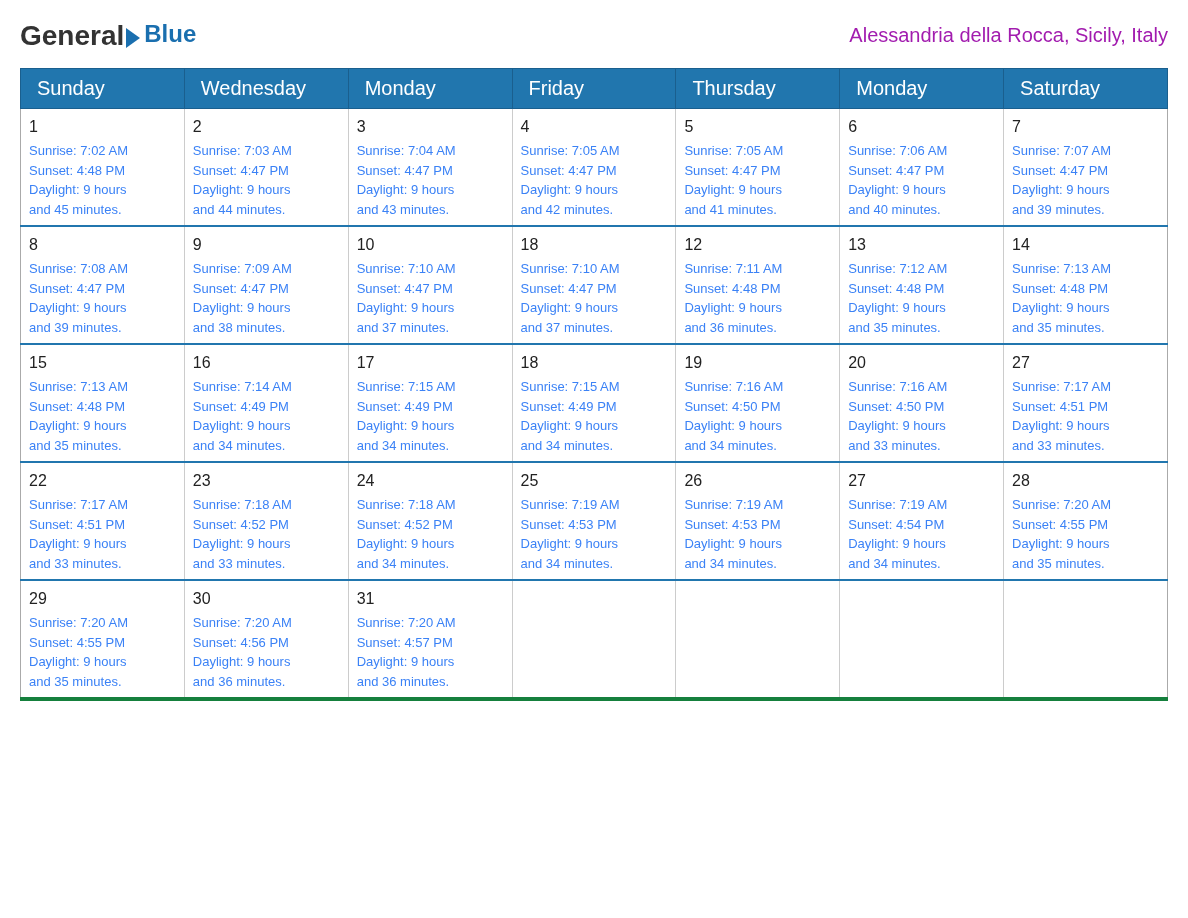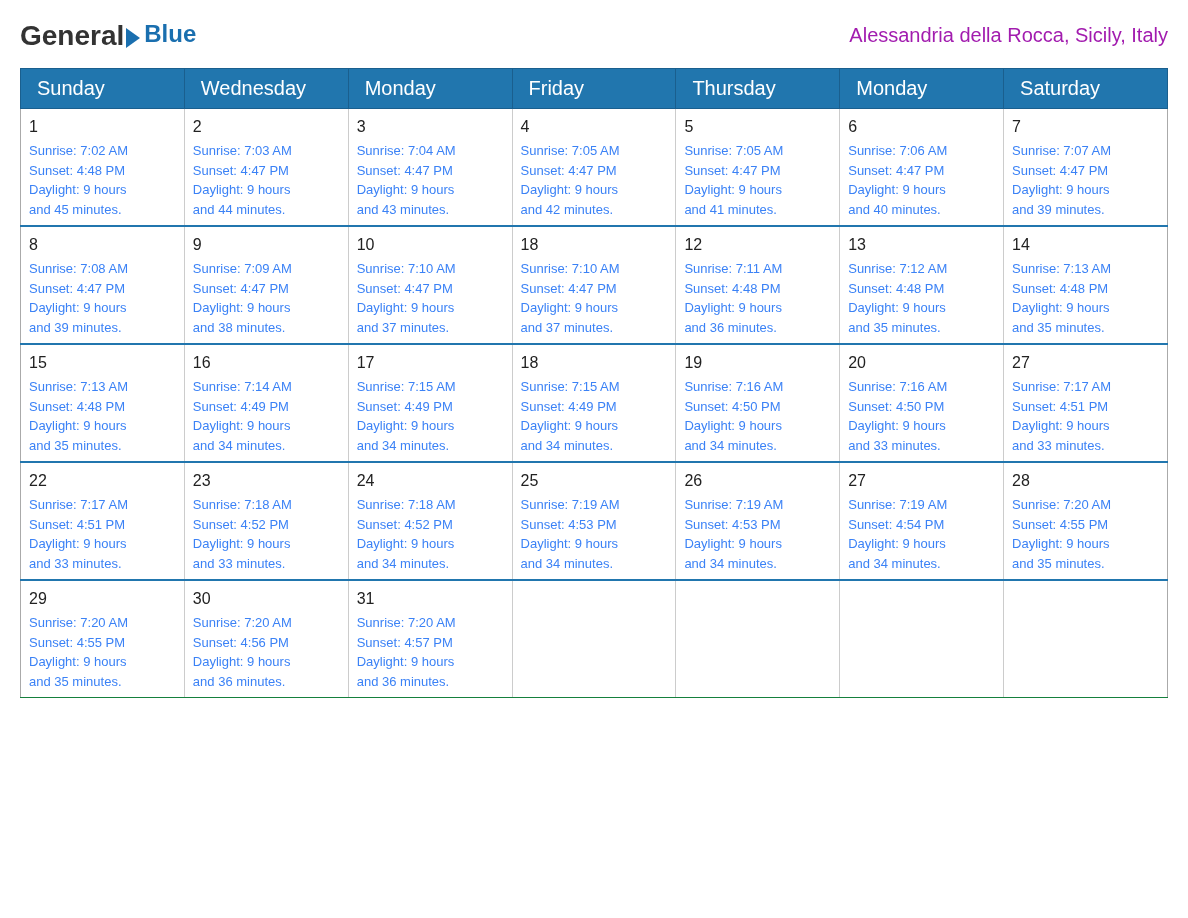--- a/index.html
+++ b/index.html
@@ -90,21 +90,21 @@
     }
     .day-info {
       font-size: 13px;
       color: #3b82f6;
     }
     .empty-cell {
       background: #fff;
     }
     tr td:first-child { border-left: 1px solid #aaa; }
     tr td:last-child { border-right: 1px solid #aaa; }
-    tbody tr:last-child td { border-bottom: 1px solid #15803d; }
+    tbody tr:last-child td { border-bottom: 4px solid #15803d; }
     .row-divider td {
       border-top: 2px solid #2176ae;
     }
   </style>
 </head>
 <body>
 
 <div class="header">
   <div class="logo">
     <div class="logo-top">

